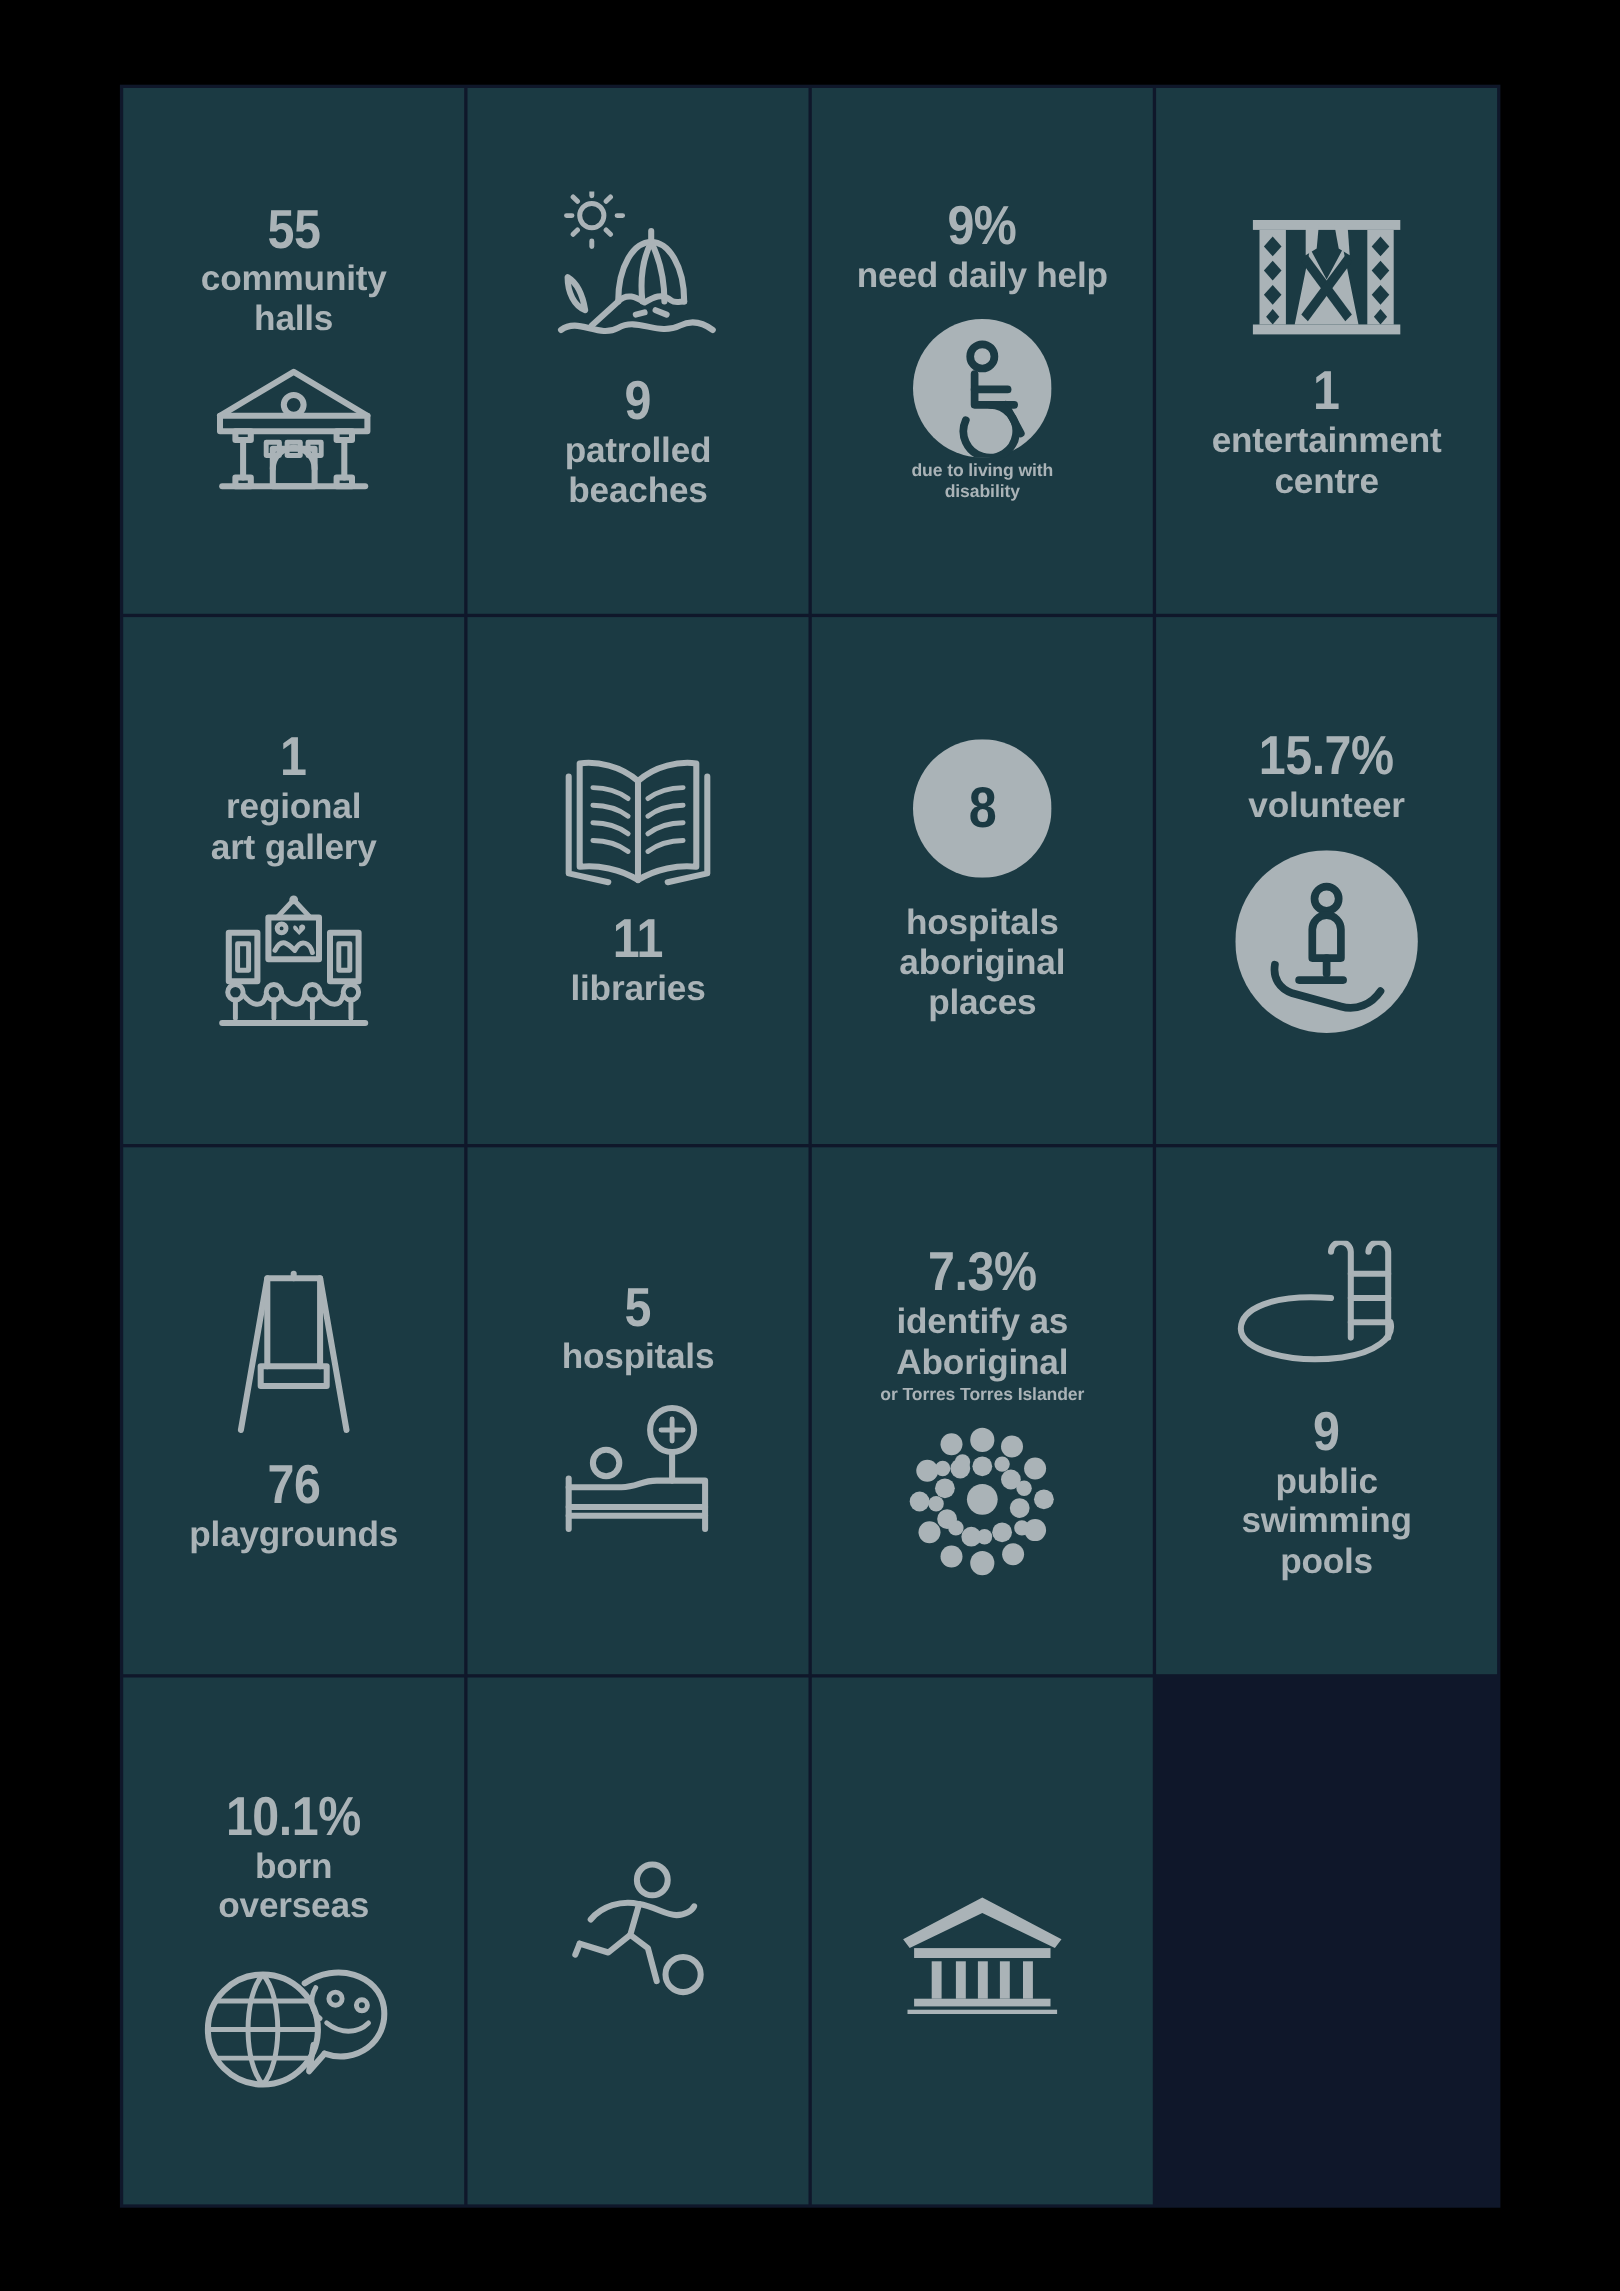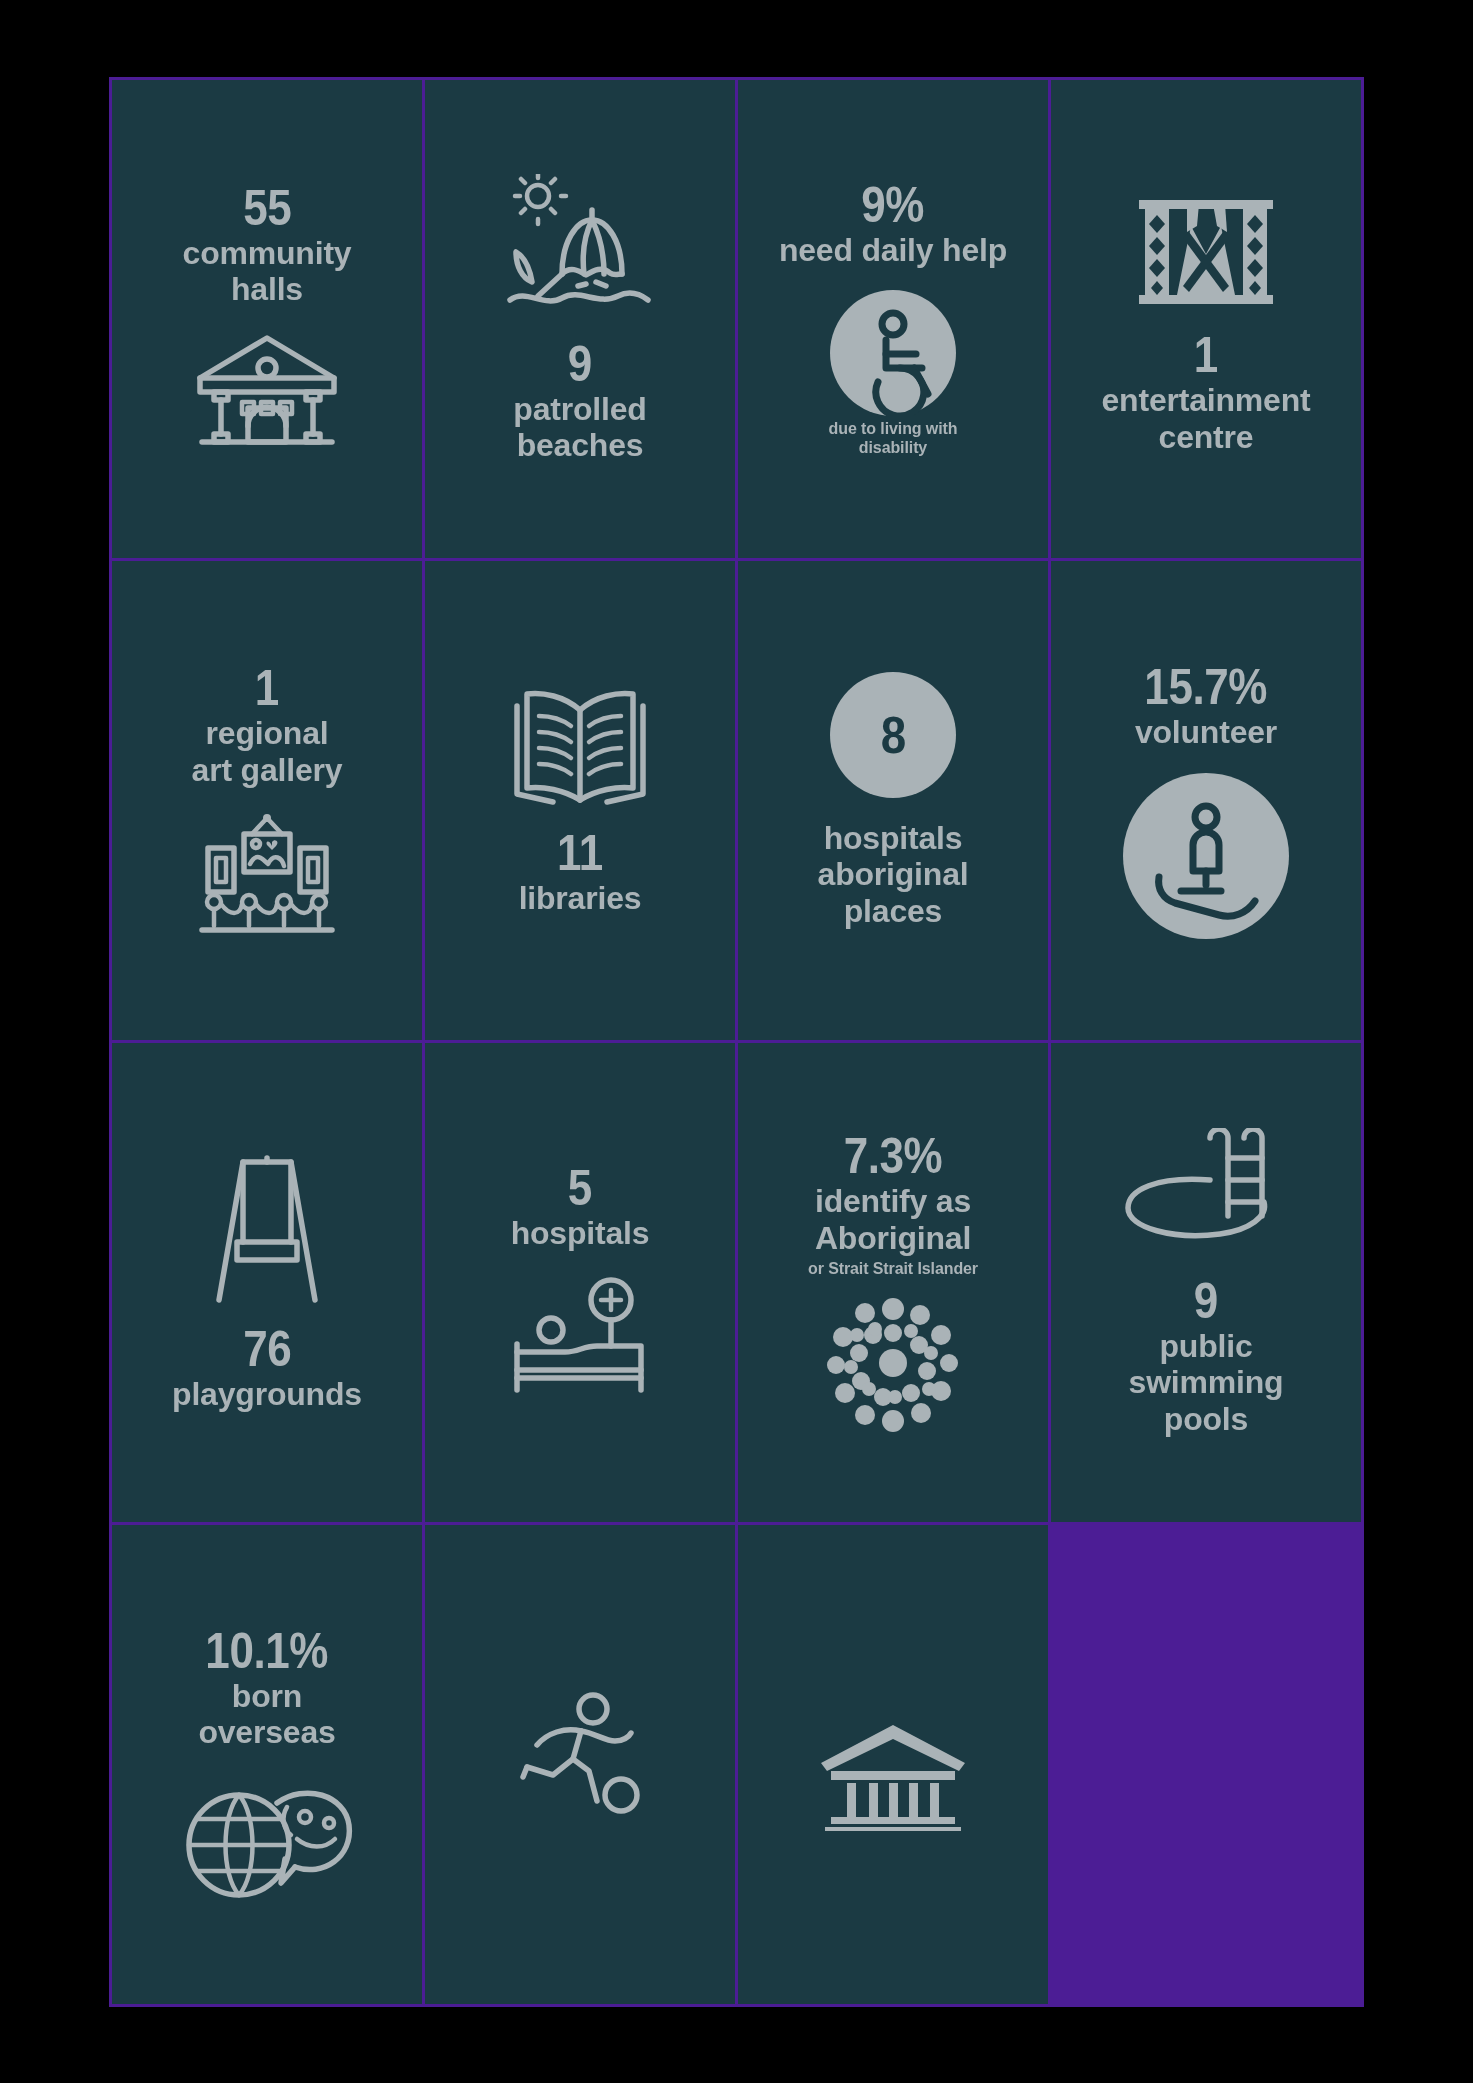--- a/index.html
+++ b/index.html
@@ -10,21 +10,21 @@
     overflow: hidden;
   }
   .page {
     position: relative;
     width: 1473px; height: 2083px;
     background: #000000;
     display: flex; align-items: center; justify-content: center;
   }
   .grid {
     width: 1255px; height: 1930px;
-    background: #4c1d95;
+    background: #0f172a;
     display: grid;
     grid-template-columns: repeat(4, 1fr);
     grid-template-rows: repeat(4, 1fr);
     gap: 3px;
     padding: 3px;
   }
   .cell {
     background: #1b3a43;
     position: relative;
     display: flex;
@@ -323,21 +323,21 @@
   </div>
 
   <div class="cell">
     <div class="stat-block">
       <div class="big-num">7.3%</div>
       <div class="label">
         <span>identify as</span><br>
         <span>Aboriginal</span>
       </div>
     </div>
-    <div class="sublabel">or Strait Strait Islander</div>
+    <div class="sublabel">or Torres Torres Islander</div>
     <div class="icon-wrap" style="margin-top:14px">
       <svg width="140" height="140" viewBox="0 0 140 140">
         <g class="fl">
           <circle cx="70" cy="70" r="14"></circle>
           <circle cx="70" cy="40" r="9"></circle>
               <circle cx="96" cy="52" r="9"></circle>
               <circle cx="104" cy="78" r="9"></circle>
           <circle cx="88" cy="100" r="9"></circle>
               <circle cx="60" cy="104" r="9"></circle>
               <circle cx="38" cy="88" r="9"></circle>

